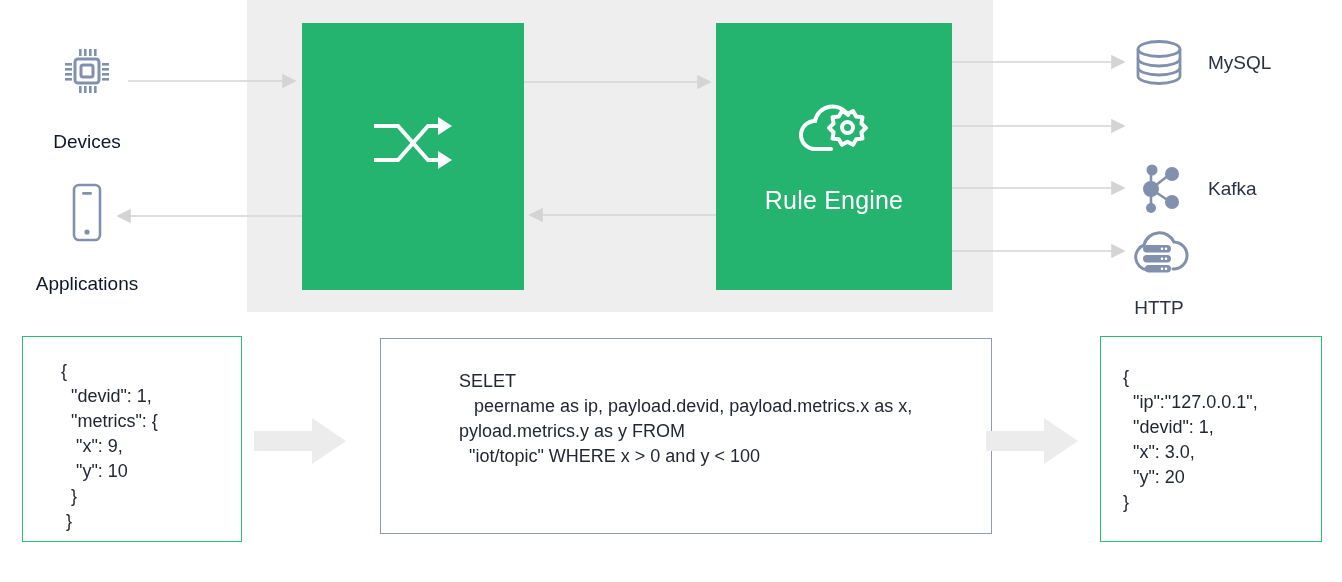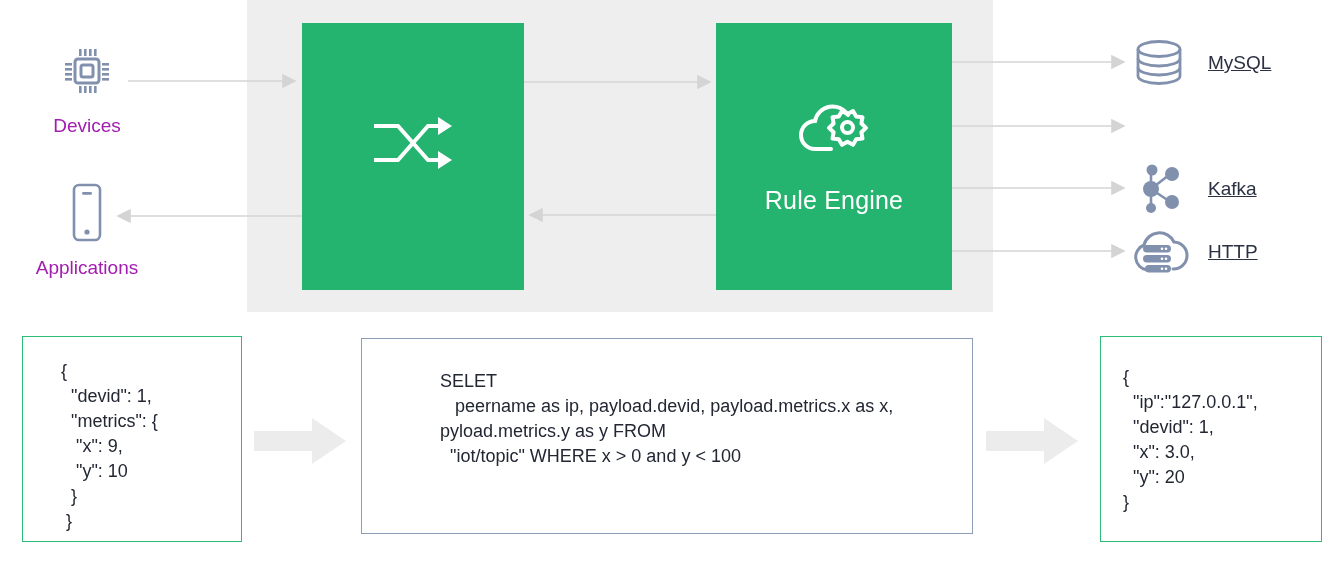--- a/index.html
+++ b/index.html
@@ -12,62 +12,62 @@
 
   
   .gray-panel{
     position:absolute;left:247px;top:0;width:746px;height:312px;
     background:#eeeeee;
   }
 
   
   .src{position:absolute;text-align:center;width:170px;left:2px;}
   .src .ico{height:62px;display:flex;align-items:center;justify-content:center;}
-  .src .lbl{font-size:19px;line-height:24px;color:#a21caf;margin-top:12px;}
+  .src .lbl{font-size:19px;line-height:24px;color:#0f172a;margin-top:28px;}
   #src-devices{top:40px;}
   #src-apps{top:182px;}
 
   
   .greenbox{
     position:absolute;background:#25b46f;
     display:flex;flex-direction:column;align-items:center;justify-content:center;
     color:#ffffff;
   }
   #box-routing{left:302px;top:23px;width:222px;height:267px;}
   #box-rule{left:716px;top:23px;width:236px;height:267px;}
   .greenbox .gicon{margin-bottom:22px;display:block;}
   .greenbox .gtitle{
     font-size:25px;line-height:31px;text-align:center;font-weight:400;
     letter-spacing:.2px;
   }
 
   
-  .sink{position:absolute;left:1128px;display:flex;align-items:center;gap:18px;text-decoration:underline;}
+  .sink{position:absolute;left:1128px;display:flex;align-items:center;gap:18px;}
   .sink .sico{width:62px;display:flex;align-items:center;justify-content:center;}
   .sink .slbl{font-size:19px;line-height:24px;color:#2a3142;white-space:nowrap;}
   #sink-mysql{top:38px;}
   #sink-postgres{top:101px;}
   #sink-kafka{top:163px;text-align:right;}
-  #sink-http{top:226px;}
+  #sink-http{top:226px;flex-direction:column;}
 
   
   .wires{position:absolute;inset:0;pointer-events:none;}
 
   
   .codebox{
     position:absolute;background:#ffffff;box-sizing:border-box;
     font-size:18px;line-height:25px;color:#222733;
     white-space:pre;overflow:hidden;
   }
   #code-input{
     left:22px;top:336px;width:220px;height:206px;
     border:1.5px solid #2bbd76;padding:22px 0 0 38px;
   }
   #code-sql{
-    left:361px;top:338px;width:612px;height:196px;
+    left:380px;top:338px;width:612px;height:196px;
     border:1px solid #8e9bb5;padding:30px 0 4px 78px;
     white-space:pre-wrap;
   }
   #code-output{
     left:1100px;top:336px;width:222px;height:206px;
     border:1.5px solid #2bbd76;padding:28px 0 0 22px;
   }
 
   
   .fatarrow{position:absolute;}

